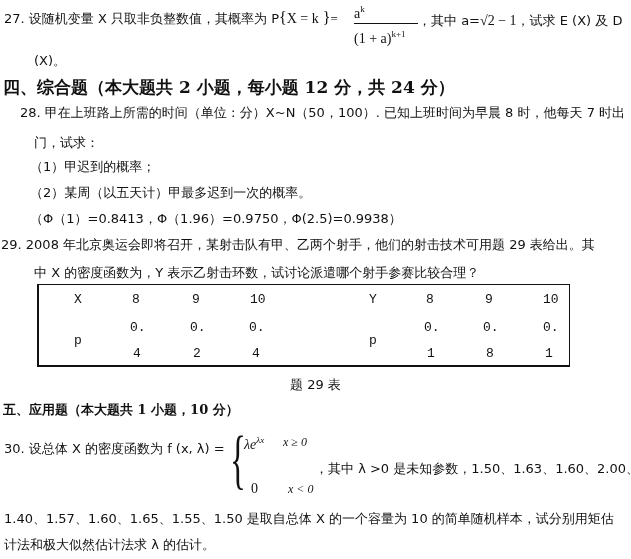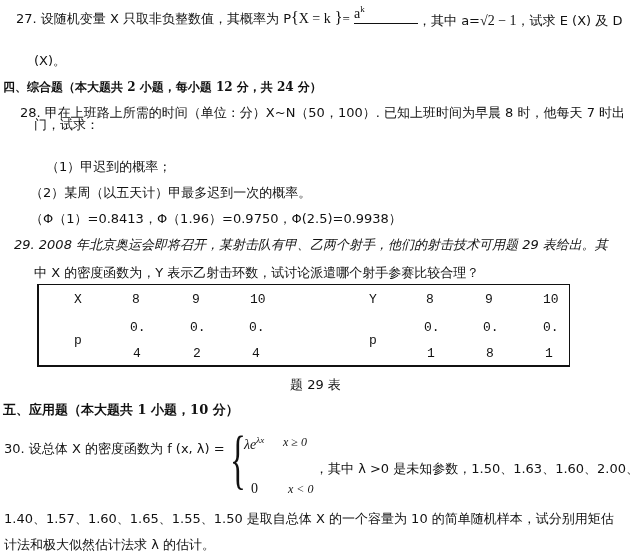--- a/index.html
+++ b/index.html
@@ -16,47 +16,48 @@
   .frac .bar { display:block; border-top:1px solid #111; margin:1px 0; }
   .frac .den { display:block; line-height:18px; }
   sup { font-size:9px; }
   .brace { position:absolute; font-family:"Liberation Serif","DejaVu Serif",serif; }
   .table-box { position:absolute; left:37px; top:284px; width:530px; height:80px; border:1px solid #111; border-left-width:2px; border-bottom-width:2px; }
   .cell { position:absolute; font-family:"Liberation Mono","DejaVu Sans Mono",monospace; font-size:13px; }
 </style>
 </head>
 <body>
 
-<div class="line" style="left:16px; top:9px;text-align:center;">
+<div class="line" style="left:4px; top:9px;text-align:center;">
   <span>27.</span>
   <span>设随机变量 X 只取非负整数值，其概率为 P</span><span class="serif" style="font-size:16px;">{</span><span class="serif" style="font-size:14px;">X = k</span><span class="serif" style="font-size:16px;"> }</span><span class="serif">=</span>
 </div>
 <div class="frac" style="left:354px; top:1px; width:64px;">
   <span class="num"><span>a</span><sup>k</sup></span>
   <span class="bar"></span>
+  <span class="den"><span>(1 + a)</span><sup>k+1</sup></span>
 </div>
 <div class="line" style="left:418px; top:12px;">
   <span>，其中 a=</span><span class="serif" style="font-size:14px;">√2 − 1</span><span>，试求 E (X) 及 D</span>
 </div>
 <div class="line" style="left:34px; top:52px;">
   <span>(X)。</span>
 </div>
 
-<div class="line bold" style="left:3px; top:78px; font-size:12px;">四、综合题（本大题共 2 小题，每小题 12 分，共 24 分）</div>
+<div class="line bold" style="left:3px; top:78px; font-size:17px;">四、综合题（本大题共 2 小题，每小题 12 分，共 24 分）</div>
 
 <div class="line" style="left:4px; top:104px;margin-left:16px;">
   <span>28.</span>
   <span>甲在上班路上所需的时间（单位：分）X~N（50，100）. 已知上班时间为早晨 8 时，他每天 7 时出</span>
 </div>
-<div class="line" style="left:34px; top:116px;">门，试求：</div>
-<div class="line" style="left:30px; top:158px;margin-left:16px;">（1）甲迟到的概率；</div>
+<div class="line" style="left:34px; top:134px;">门，试求：</div>
+<div class="line" style="left:30px; top:158px;">（1）甲迟到的概率；</div>
 <div class="line" style="left:30px; top:184px;">（2）某周（以五天计）甲最多迟到一次的概率。</div>
 <div class="line" style="left:30px; top:210px;">（Φ（1）=0.8413，Φ（1.96）=0.9750，Φ(2.5)=0.9938）</div>
 
-<div class="line" style="left:14px; top:236px;font-style:italic;">
+<div class="line" style="left:1px; top:236px;">
   <span>29.</span>
   <span>2008 年北京奥运会即将召开，某射击队有甲、乙两个射手，他们的射击技术可用题 29 表给出。其</span>
 </div>
 <div class="line" style="left:34px; top:264px;">中 X 的密度函数为，Y 表示乙射击环数，试讨论派遣哪个射手参赛比较合理？</div>
 
 <div class="table-box"></div>
 
 <div class="cell" style="left:74px; top:292px;">X</div>
 <div class="cell" style="left:132px; top:292px;">8</div>
 <div class="cell" style="left:192px; top:292px;">9</div>

